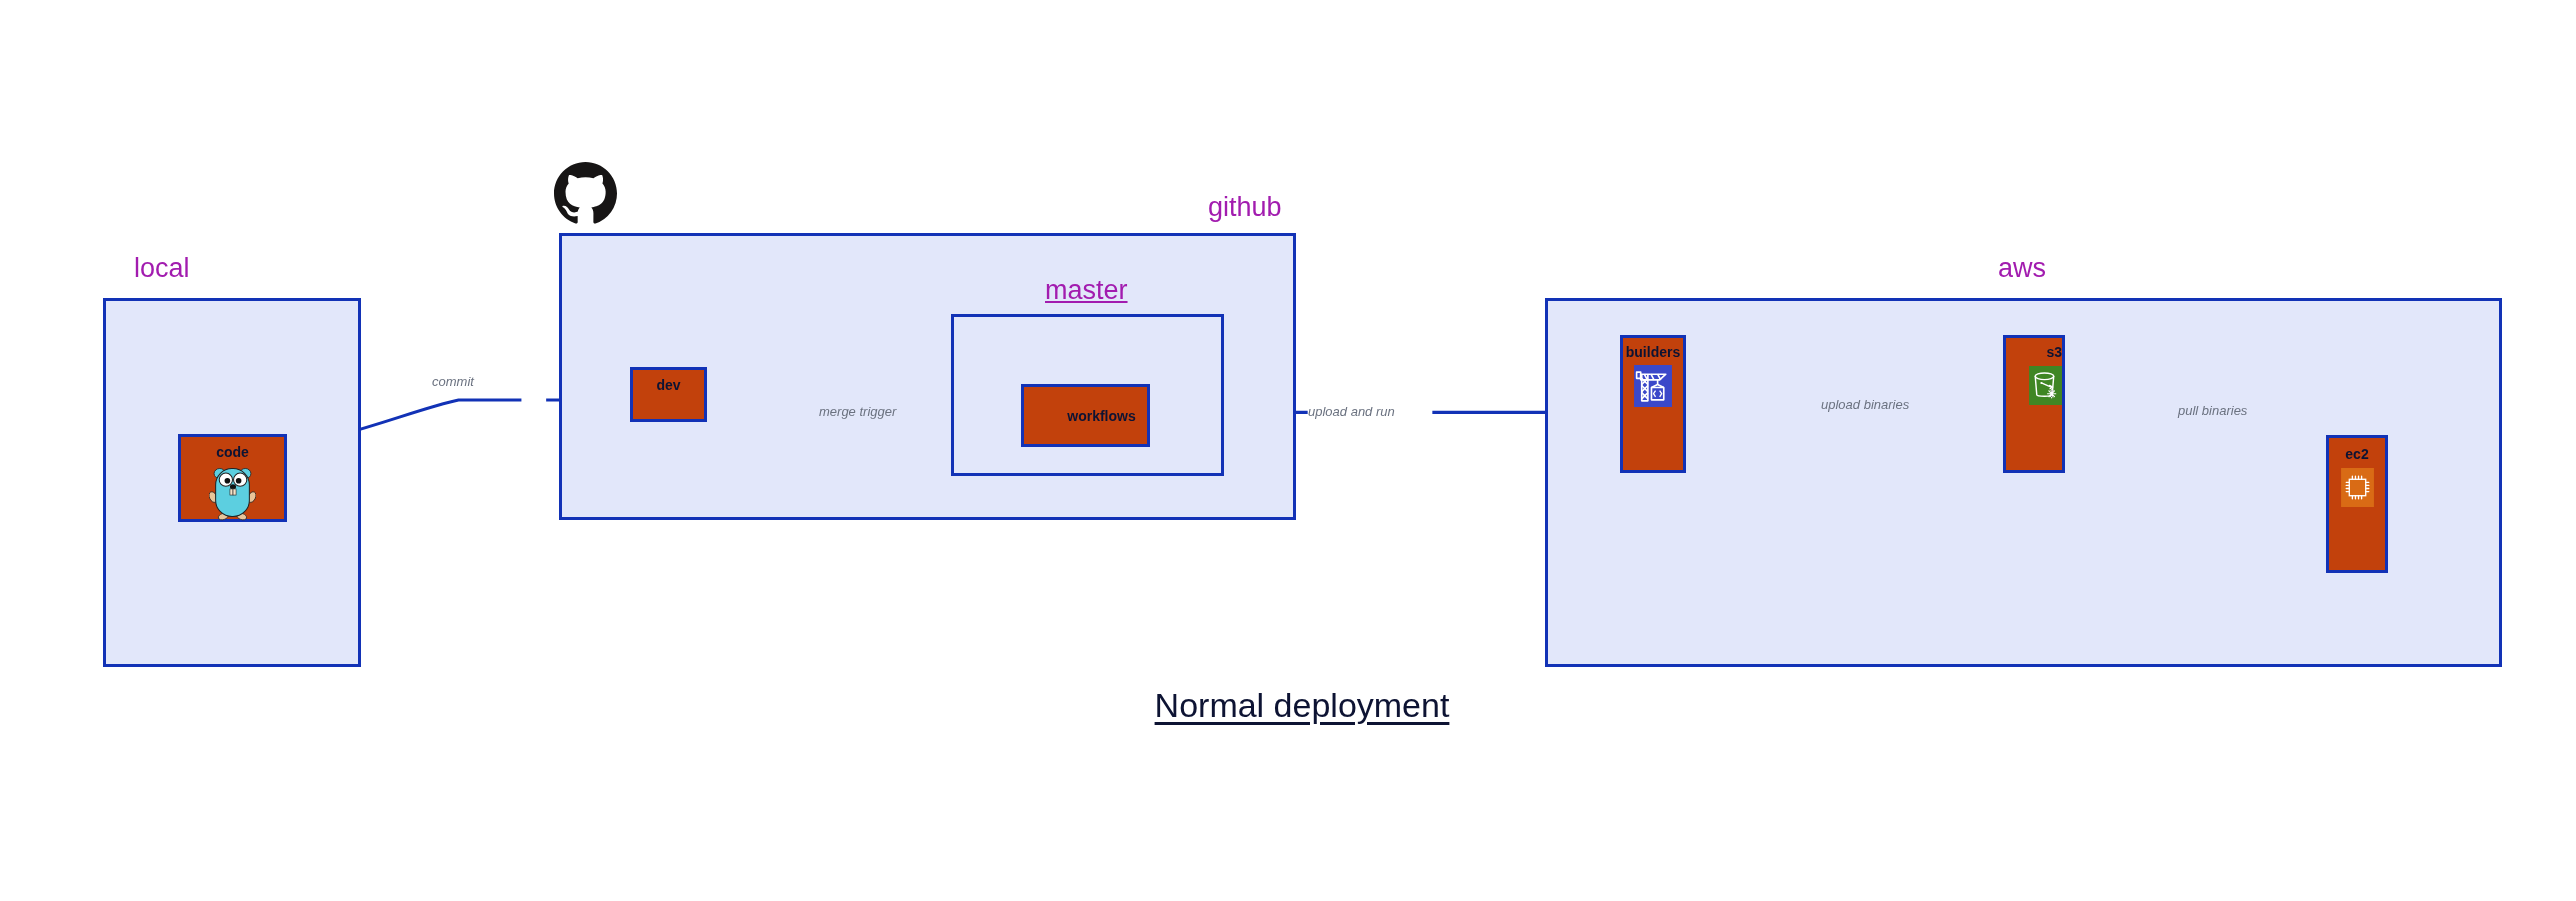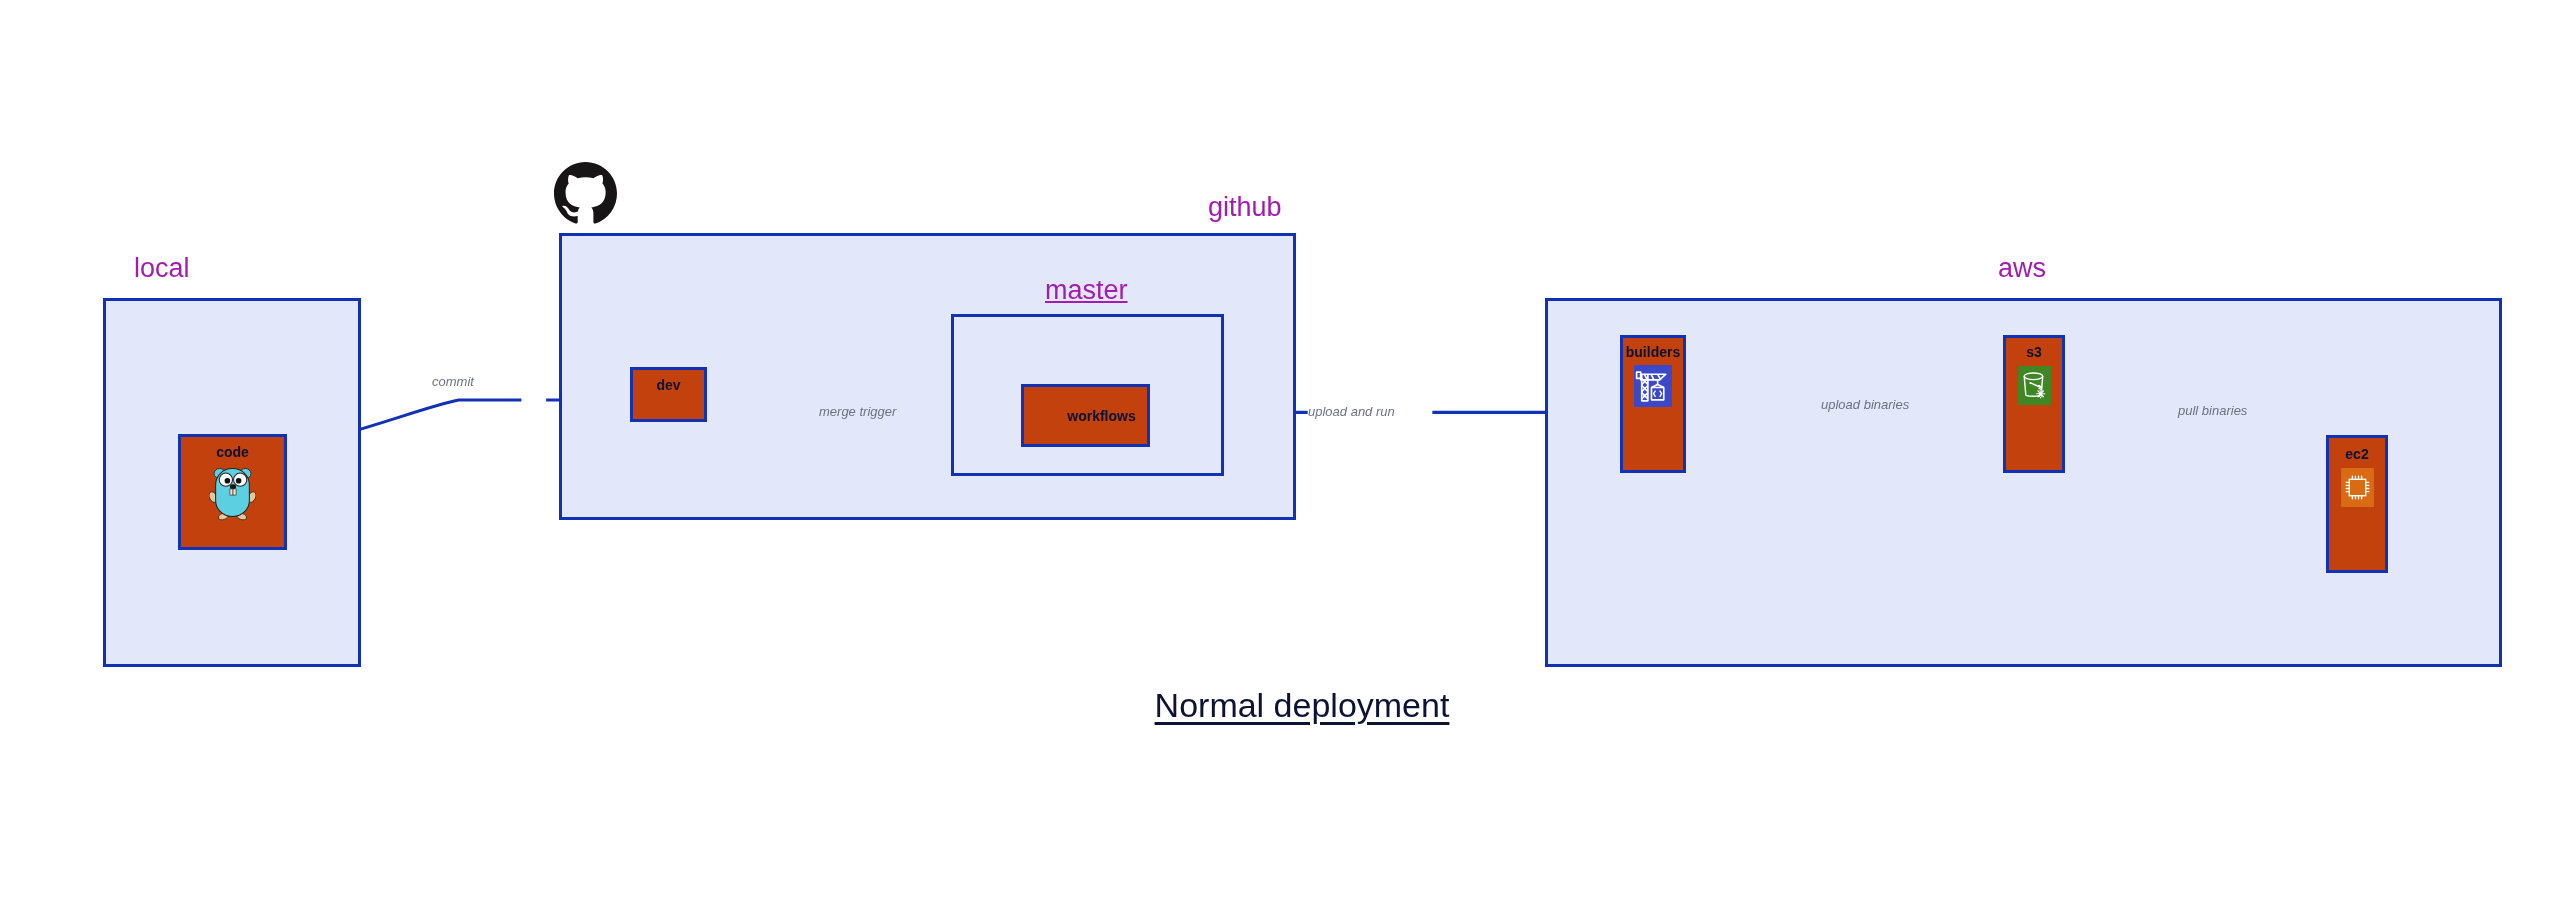--- a/index.html
+++ b/index.html
@@ -128,21 +128,21 @@
       <path d="M4075,785 C4140,790 4190,800 4220,812" fill="none" stroke="#1232b6" stroke-width="6"></path>
       <path d="M4325,825 C4390,860 4460,905 4512,930" fill="none" stroke="#1232b6" stroke-width="6" marker-end="url(#arrow)"></path>
     </g>
   </svg>
 
   <div class="cluster-label" style="left:134px; top:255px;">local</div>
 
   <div class="cluster" style="left:103px; top:298px; width:258px; height:369px;">
   </div>
 
-  <div class="node" style="left:178px; top:434px; width:109px; height:116px; padding-top:8.2px;">
+  <div class="node" style="left:178px; top:434px; width:109px; height:88px; padding-top:8.2px;">
     <div class="node-label">code</div>
     <span class="node-icon" style="margin-top:6.2px;">
       <svg width="47" height="56" viewBox="0 0 92 108">
 
         <ellipse cx="21" cy="16" rx="11" ry="10" fill="#5ccfe0" stroke="#222" stroke-width="1.6"></ellipse>
         <ellipse cx="71" cy="16" rx="11" ry="10" fill="#5ccfe0" stroke="#222" stroke-width="1.6"></ellipse>
 
         <ellipse cx="8" cy="62" rx="7" ry="11" fill="#e9c59a" stroke="#222" stroke-width="1.4" transform="rotate(-25 8 62)"></ellipse>
         <ellipse cx="84" cy="62" rx="7" ry="11" fill="#e9c59a" stroke="#222" stroke-width="1.4" transform="rotate(25 84 62)"></ellipse>
 
@@ -217,21 +217,21 @@
           <path d="M46 29 V38"></path>
           <path d="M34 44 L46 38 L58 44"></path>
           <rect x="34" y="44" width="24" height="24"></rect>
 
           <path d="M42 50 L38 56 L42 62 M50 50 L54 56 L50 62" stroke-width="2.6"></path>
         </g>
       </svg>
     </span>
   </div>
 
-  <div class="node" style="left:2003px; top:335px; width:62px; height:138px; padding-top:7.2px;">
+  <div class="node" style="left:2003px; top:335px; width:62px; height:138px; padding-top:7.2px;align-items:flex-end;">
     <div class="node-label">s3</div>
     <span class="node-icon" style="margin-top:7.2px;">
       <svg width="33" height="39" viewBox="0 0 64 76">
         <rect width="64" height="76" fill="#3f8624"></rect>
         <g fill="none" stroke="#ffffff" stroke-width="2.8" stroke-linejoin="round" stroke-linecap="round">
           <ellipse cx="30" cy="20" rx="18" ry="6.5"></ellipse>
           <path d="M12 20 L15 56 C15 60 45 60 45 56 L48 20"></path>
 
           <circle cx="24" cy="33" r="2" fill="#ffffff" stroke="none"></circle>
           <path d="M24 33 L43 41"></path>

